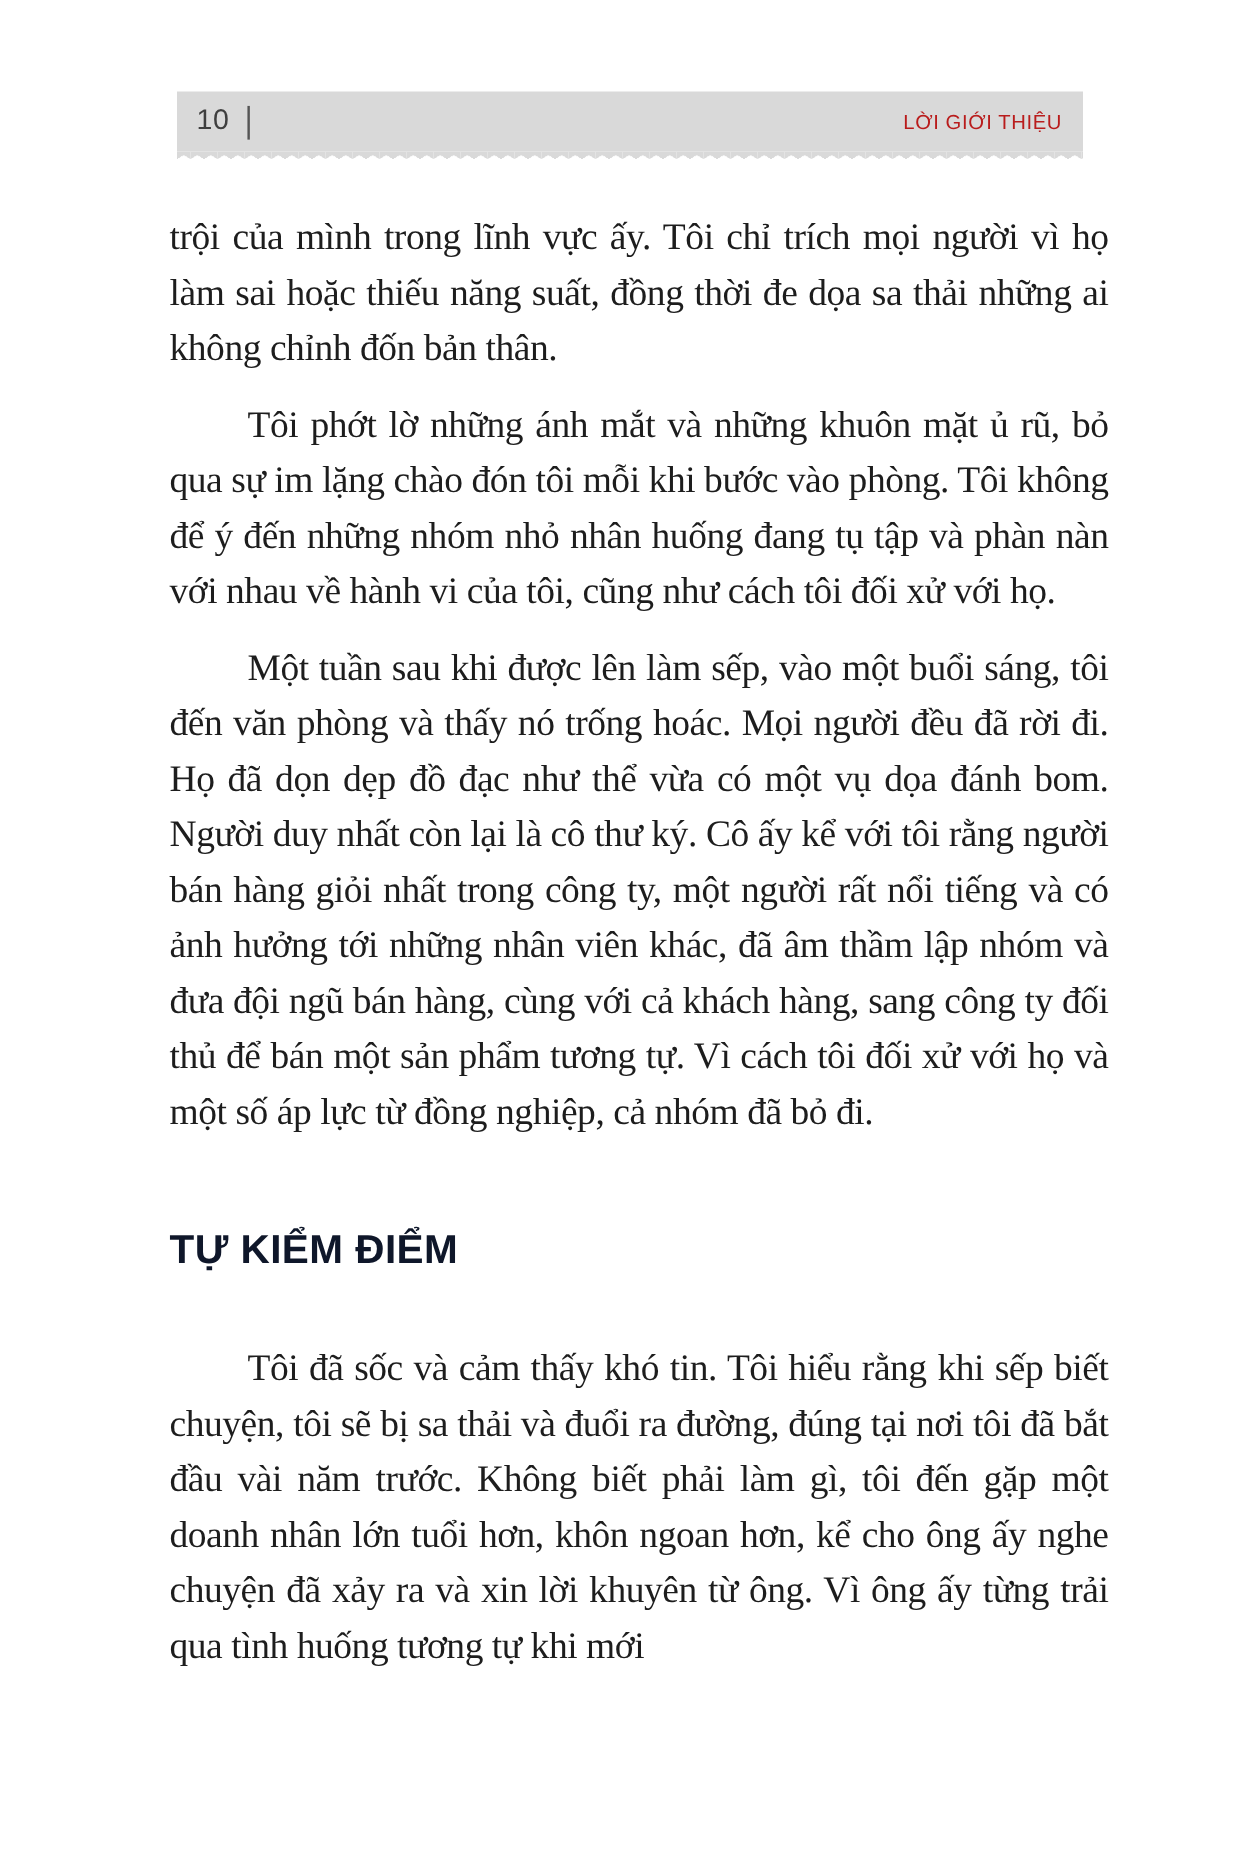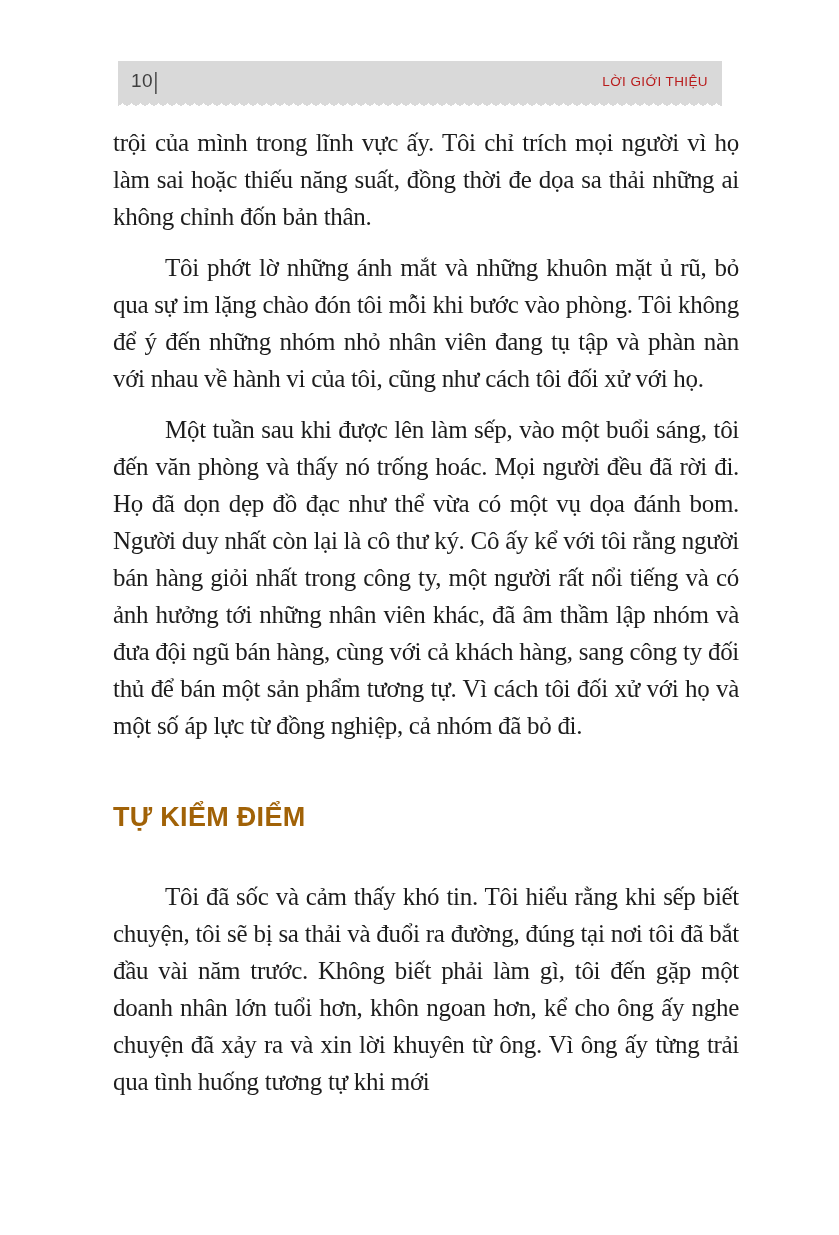--- a/index.html
+++ b/index.html
@@ -41,21 +41,21 @@
     height: 5px;
     background-image:
       linear-gradient(to bottom right, #d9d9d9 49.5%, rgba(0,0,0,0) 50%),
       linear-gradient(to bottom left,  #d9d9d9 49.5%, rgba(0,0,0,0) 50%);
     background-size: 9px 5px;
     background-repeat: repeat-x;
   }
   .header-left {
     display: flex;
     align-items: center;
-    gap: 0;
+    gap: 10px;
     color: #3f3f3f;
   }
   .page-number {
     font-size: 19px;
     letter-spacing: 0.5px;
     color: #3f3f3f;
   }
   .header-sep {
     font-size: 20px;
     font-weight: 300;
@@ -65,41 +65,41 @@
   }
   .running-title {
     font-size: 13.5px;
     letter-spacing: 0.4px;
     color: #b91c1c;
   }
 
   
   .body-text {
     position: absolute;
-    top: 124px;
+    top: 140px;
     left: 113px;
     width: 626px;
     font-size: 25px;
     line-height: 37px;
     letter-spacing: -0.3px;
     text-align: justify;
     color: #1d1d1d;
   }
   .body-text p {
     margin: 0 0 14px 0;
   }
   .body-text p.indent {
     text-indent: 52px;
   }
   .section-heading {
     font-family: "Liberation Sans", "DejaVu Sans", sans-serif;
     font-size: 27px;
     font-weight: 700;
     letter-spacing: 0.3px;
-    color: #a16207;
+    color: #0f172a;
     text-align: left;
     text-indent: 0;
     margin: 57px 0 45px 0;
     line-height: 1.2;
   }
 </style>
 </head>
 <body>
 
 <div class="page">
@@ -107,19 +107,19 @@
   <header class="running-header">
     <div class="header-left">
       <span class="page-number">10</span>
       <span class="header-sep">|</span>
     </div>
     <div class="running-title">LỜI GIỚI THIỆU</div>
   </header>
 
   <main class="body-text">
     <p class="no-indent">trội của mình trong lĩnh vực ấy. Tôi chỉ trích mọi người vì họ làm sai hoặc thiếu năng suất, đồng thời đe dọa sa thải những ai không chỉnh đốn bản thân.</p>
-    <p class="indent">Tôi phớt lờ những ánh mắt và những khuôn mặt ủ rũ, bỏ qua sự im lặng chào đón tôi mỗi khi bước vào phòng. Tôi không để ý đến những nhóm nhỏ nhân viên đang tụ tập và phàn nàn với nhau về hành vi của tôi, cũng như cách tôi đối xử với họ.</p>
+    <p class="indent">Tôi phớt lờ những ánh mắt và những khuôn mặt ủ rũ, bỏ qua sự im lặng chào đón tôi mỗi khi bước vào phòng. Tôi không để ý đến những nhóm nhỏ nhân huống đang tụ tập và phàn nàn với nhau về hành vi của tôi, cũng như cách tôi đối xử với họ.</p>
     <p class="indent">Một tuần sau khi được lên làm sếp, vào một buổi sáng, tôi đến văn phòng và thấy nó trống hoác. Mọi người đều đã rời đi. Họ đã dọn dẹp đồ đạc như thể vừa có một vụ dọa đánh bom. Người duy nhất còn lại là cô thư ký. Cô ấy kể với tôi rằng người bán hàng giỏi nhất trong công ty, một người rất nổi tiếng và có ảnh hưởng tới những nhân viên khác, đã âm thầm lập nhóm và đưa đội ngũ bán hàng, cùng với cả khách hàng, sang công ty đối thủ để bán một sản phẩm tương tự. Vì cách tôi đối xử với họ và một số áp lực từ đồng nghiệp, cả nhóm đã bỏ đi.</p>
     <h2 class="section-heading">TỰ KIỂM ĐIỂM</h2>
     <p class="indent">Tôi đã sốc và cảm thấy khó tin. Tôi hiểu rằng khi sếp biết chuyện, tôi sẽ bị sa thải và đuổi ra đường, đúng tại nơi tôi đã bắt đầu vài năm trước. Không biết phải làm gì, tôi đến gặp một doanh nhân lớn tuổi hơn, khôn ngoan hơn, kể cho ông ấy nghe chuyện đã xảy ra và xin lời khuyên từ ông. Vì ông ấy từng trải qua tình huống tương tự khi mới</p>
   </main>
 
 </div>
 
 </body></html>

